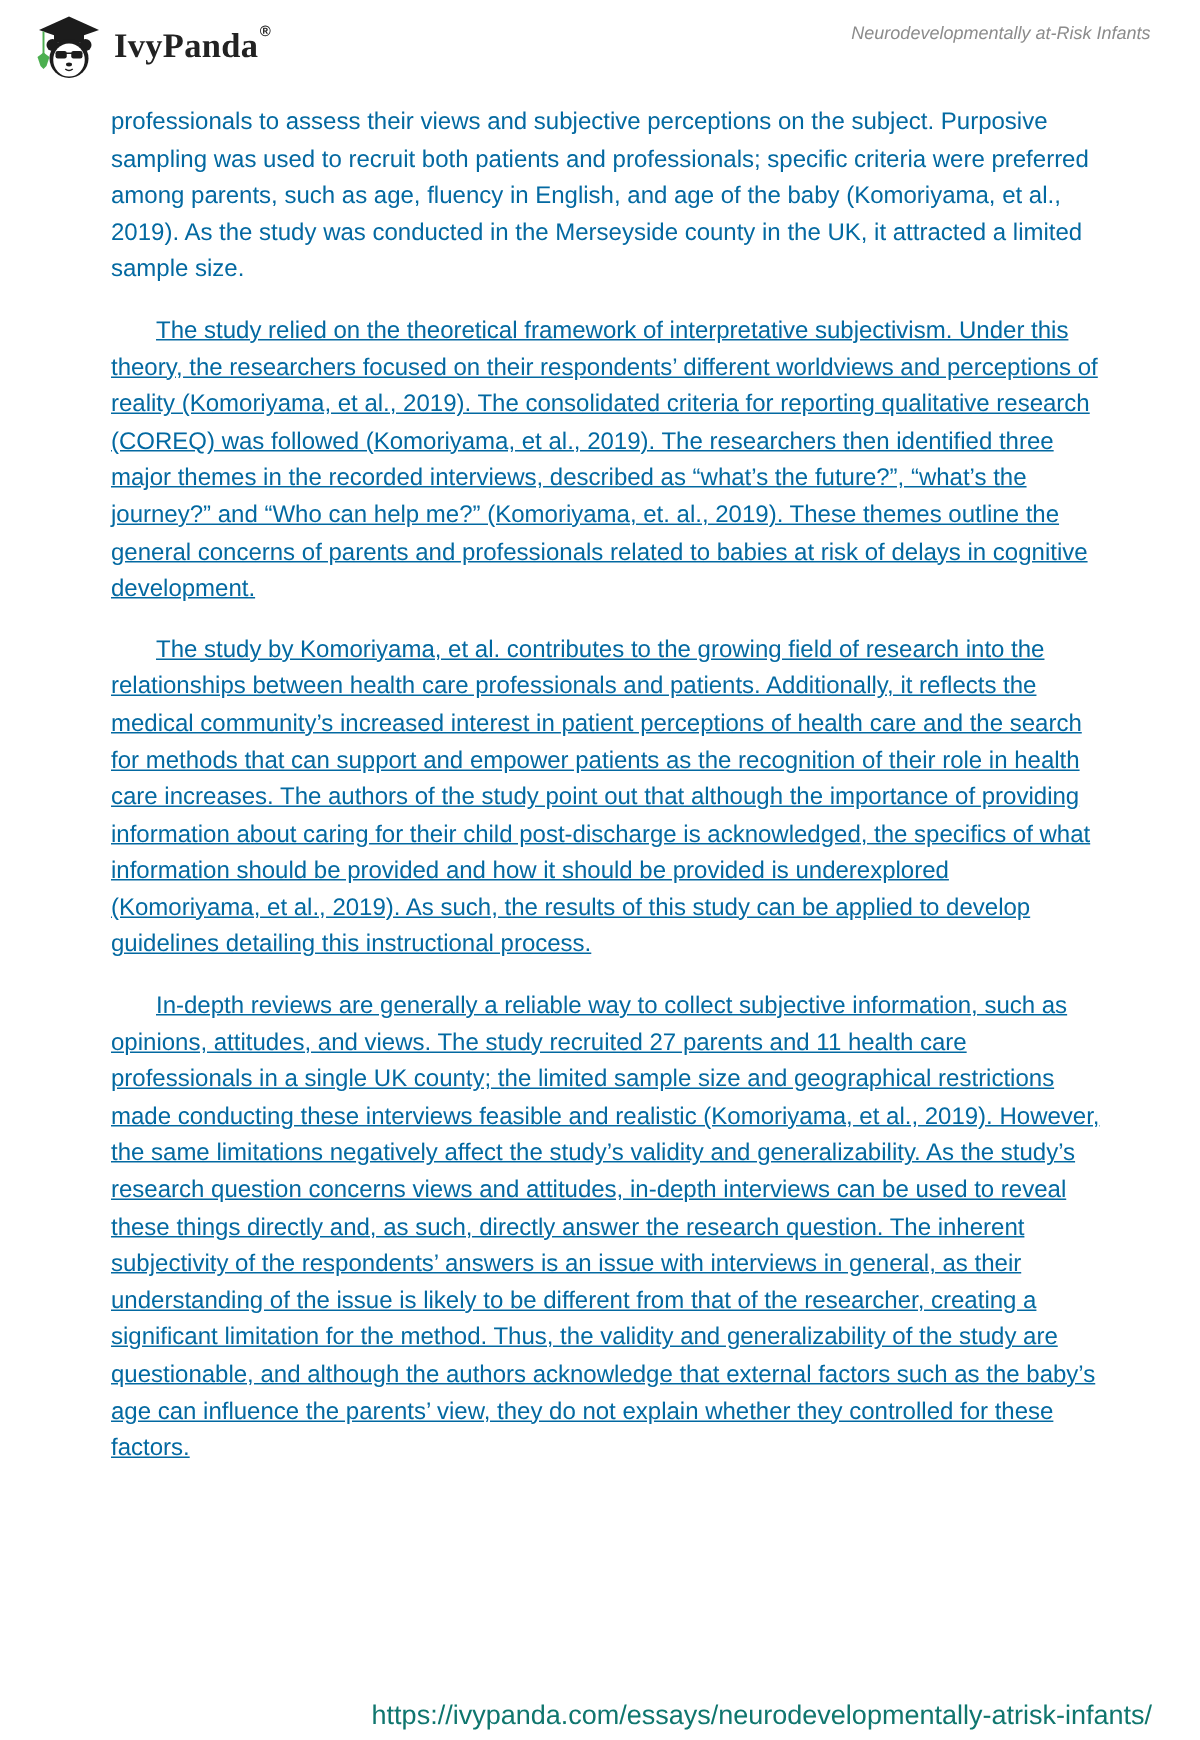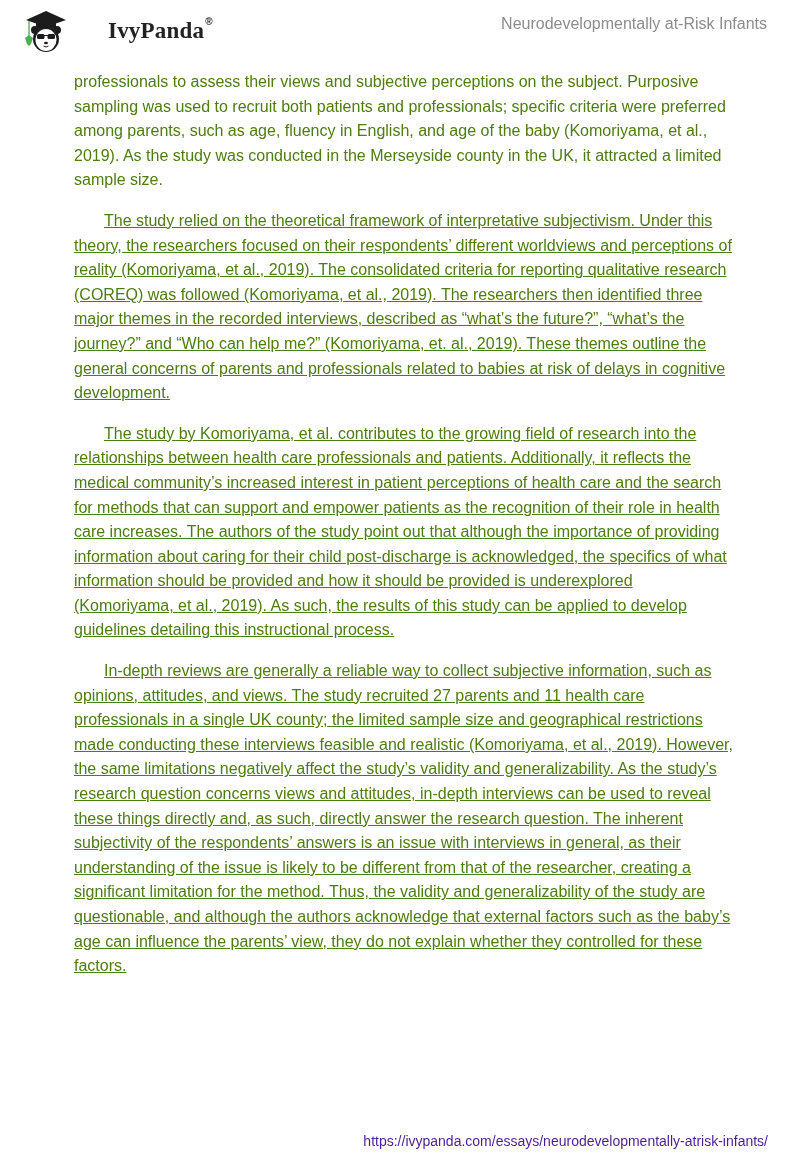--- a/index.html
+++ b/index.html
@@ -22,21 +22,20 @@
       width: 800px;
       height: 60px;
     }
     .logo {
       position: absolute;
       left: 20px;
       top: 8px;
       display: flex;
       align-items: center;
       height: 46px;
-      gap: 32px;
     }
     .logo-mark {
       width: 48px;
       height: 46px;
     }
     .logo-text {
       font-family: "Liberation Serif", serif;
       font-weight: bold;
       font-size: 23px;
       color: #222222;
@@ -49,52 +48,53 @@
       vertical-align: top;
       position: relative;
       top: -2px;
       margin-left: 1px;
       color: #222;
     }
     .doc-title {
       position: absolute;
       right: 33px;
       top: 15px;
-      font-size: 16px;
+      font-size: 12px;
       color: #8c8c8c;
+      font-style: italic;
     }
     .content {
       position: absolute;
       left: 74px;
       top: 70px;
       width: 660px;
     }
     p {
       margin: 0 0 16px 0;
       font-size: 16px;
       line-height: 24.6px;
-      color: #4d7c0f;
+      color: #0369a1;
     }
     p.indent {
       text-indent: 30px;
       text-decoration: underline;
     }
     h2 {
       font-size: 29px;
       font-weight: bold;
       color: #262626;
       margin: 24px 0 24px 0;
       line-height: 36px;
     }
     .footer-url {
       position: absolute;
       right: 32px;
       top: 1133px;
-      font-size: 14px;
-      color: #4c1d95;
+      font-size: 18px;
+      color: #0f766e;
     }
   </style>
 </head>
 <body>
 
 <div class="header">
   <div class="logo">
     <svg class="logo-mark" viewBox="0 0 48 46">
 
       <polygon points="6,12 26,3 46,12 26,19" fill="#1c1c1c"></polygon>

